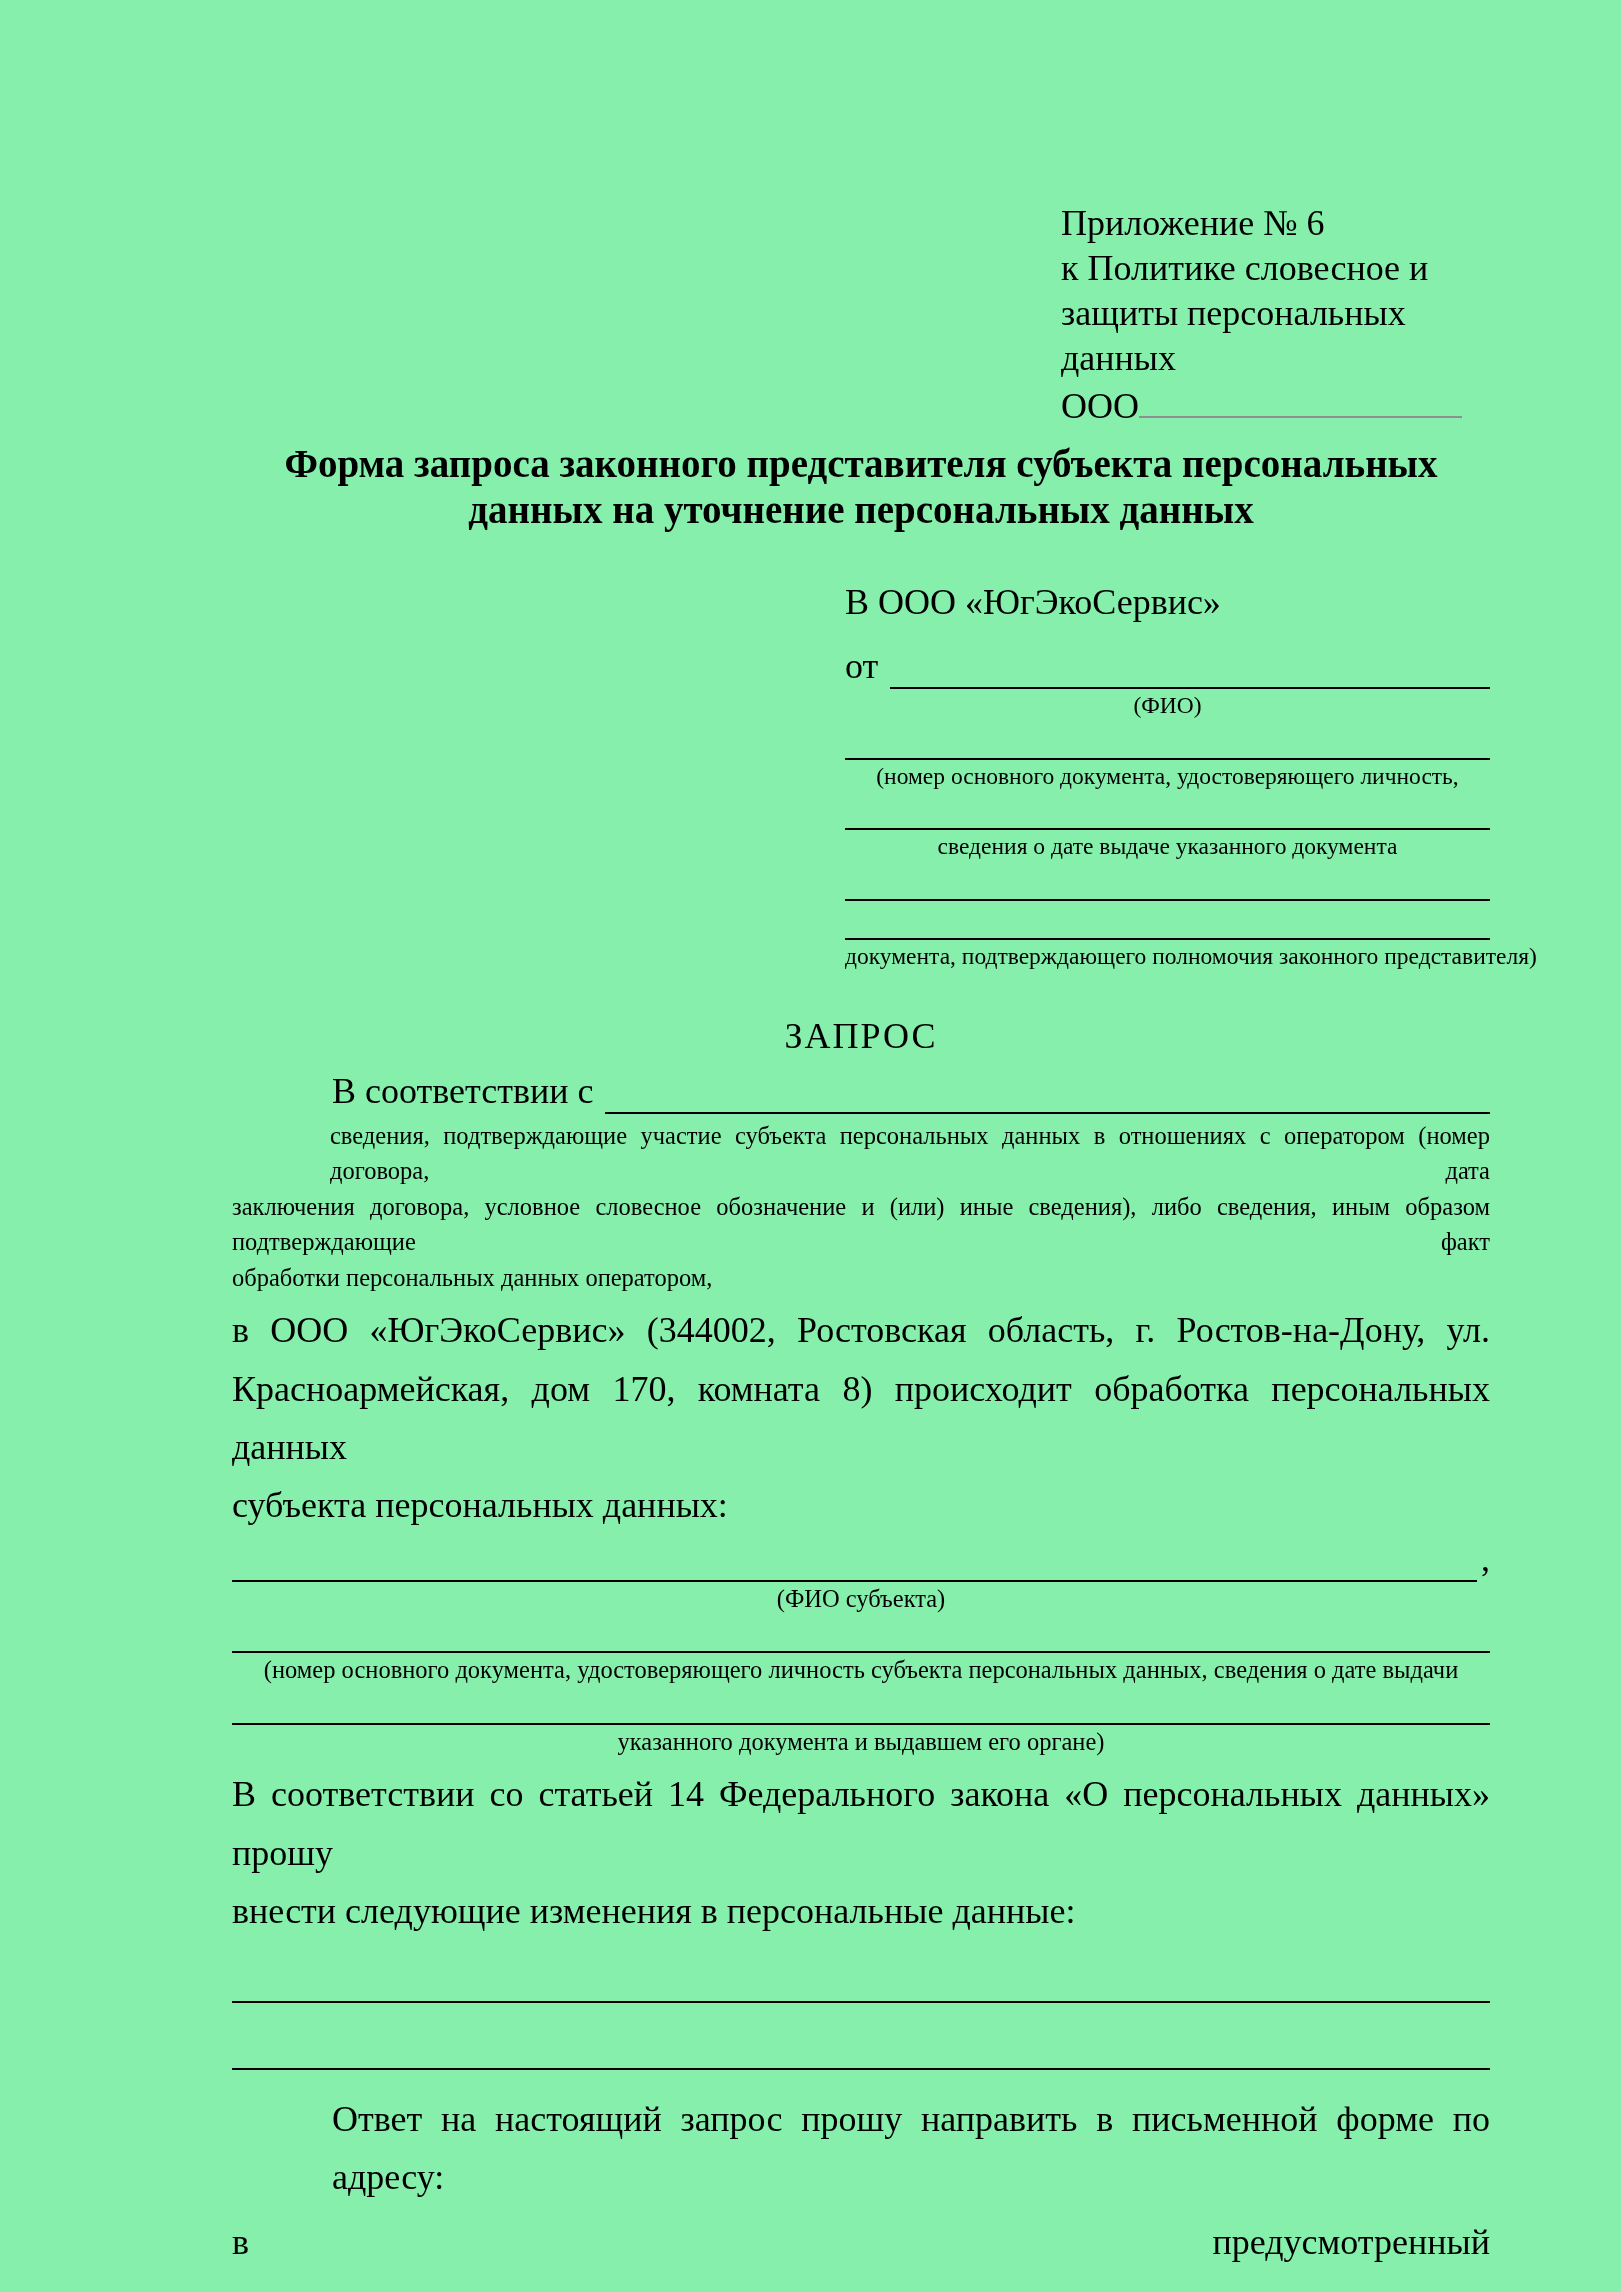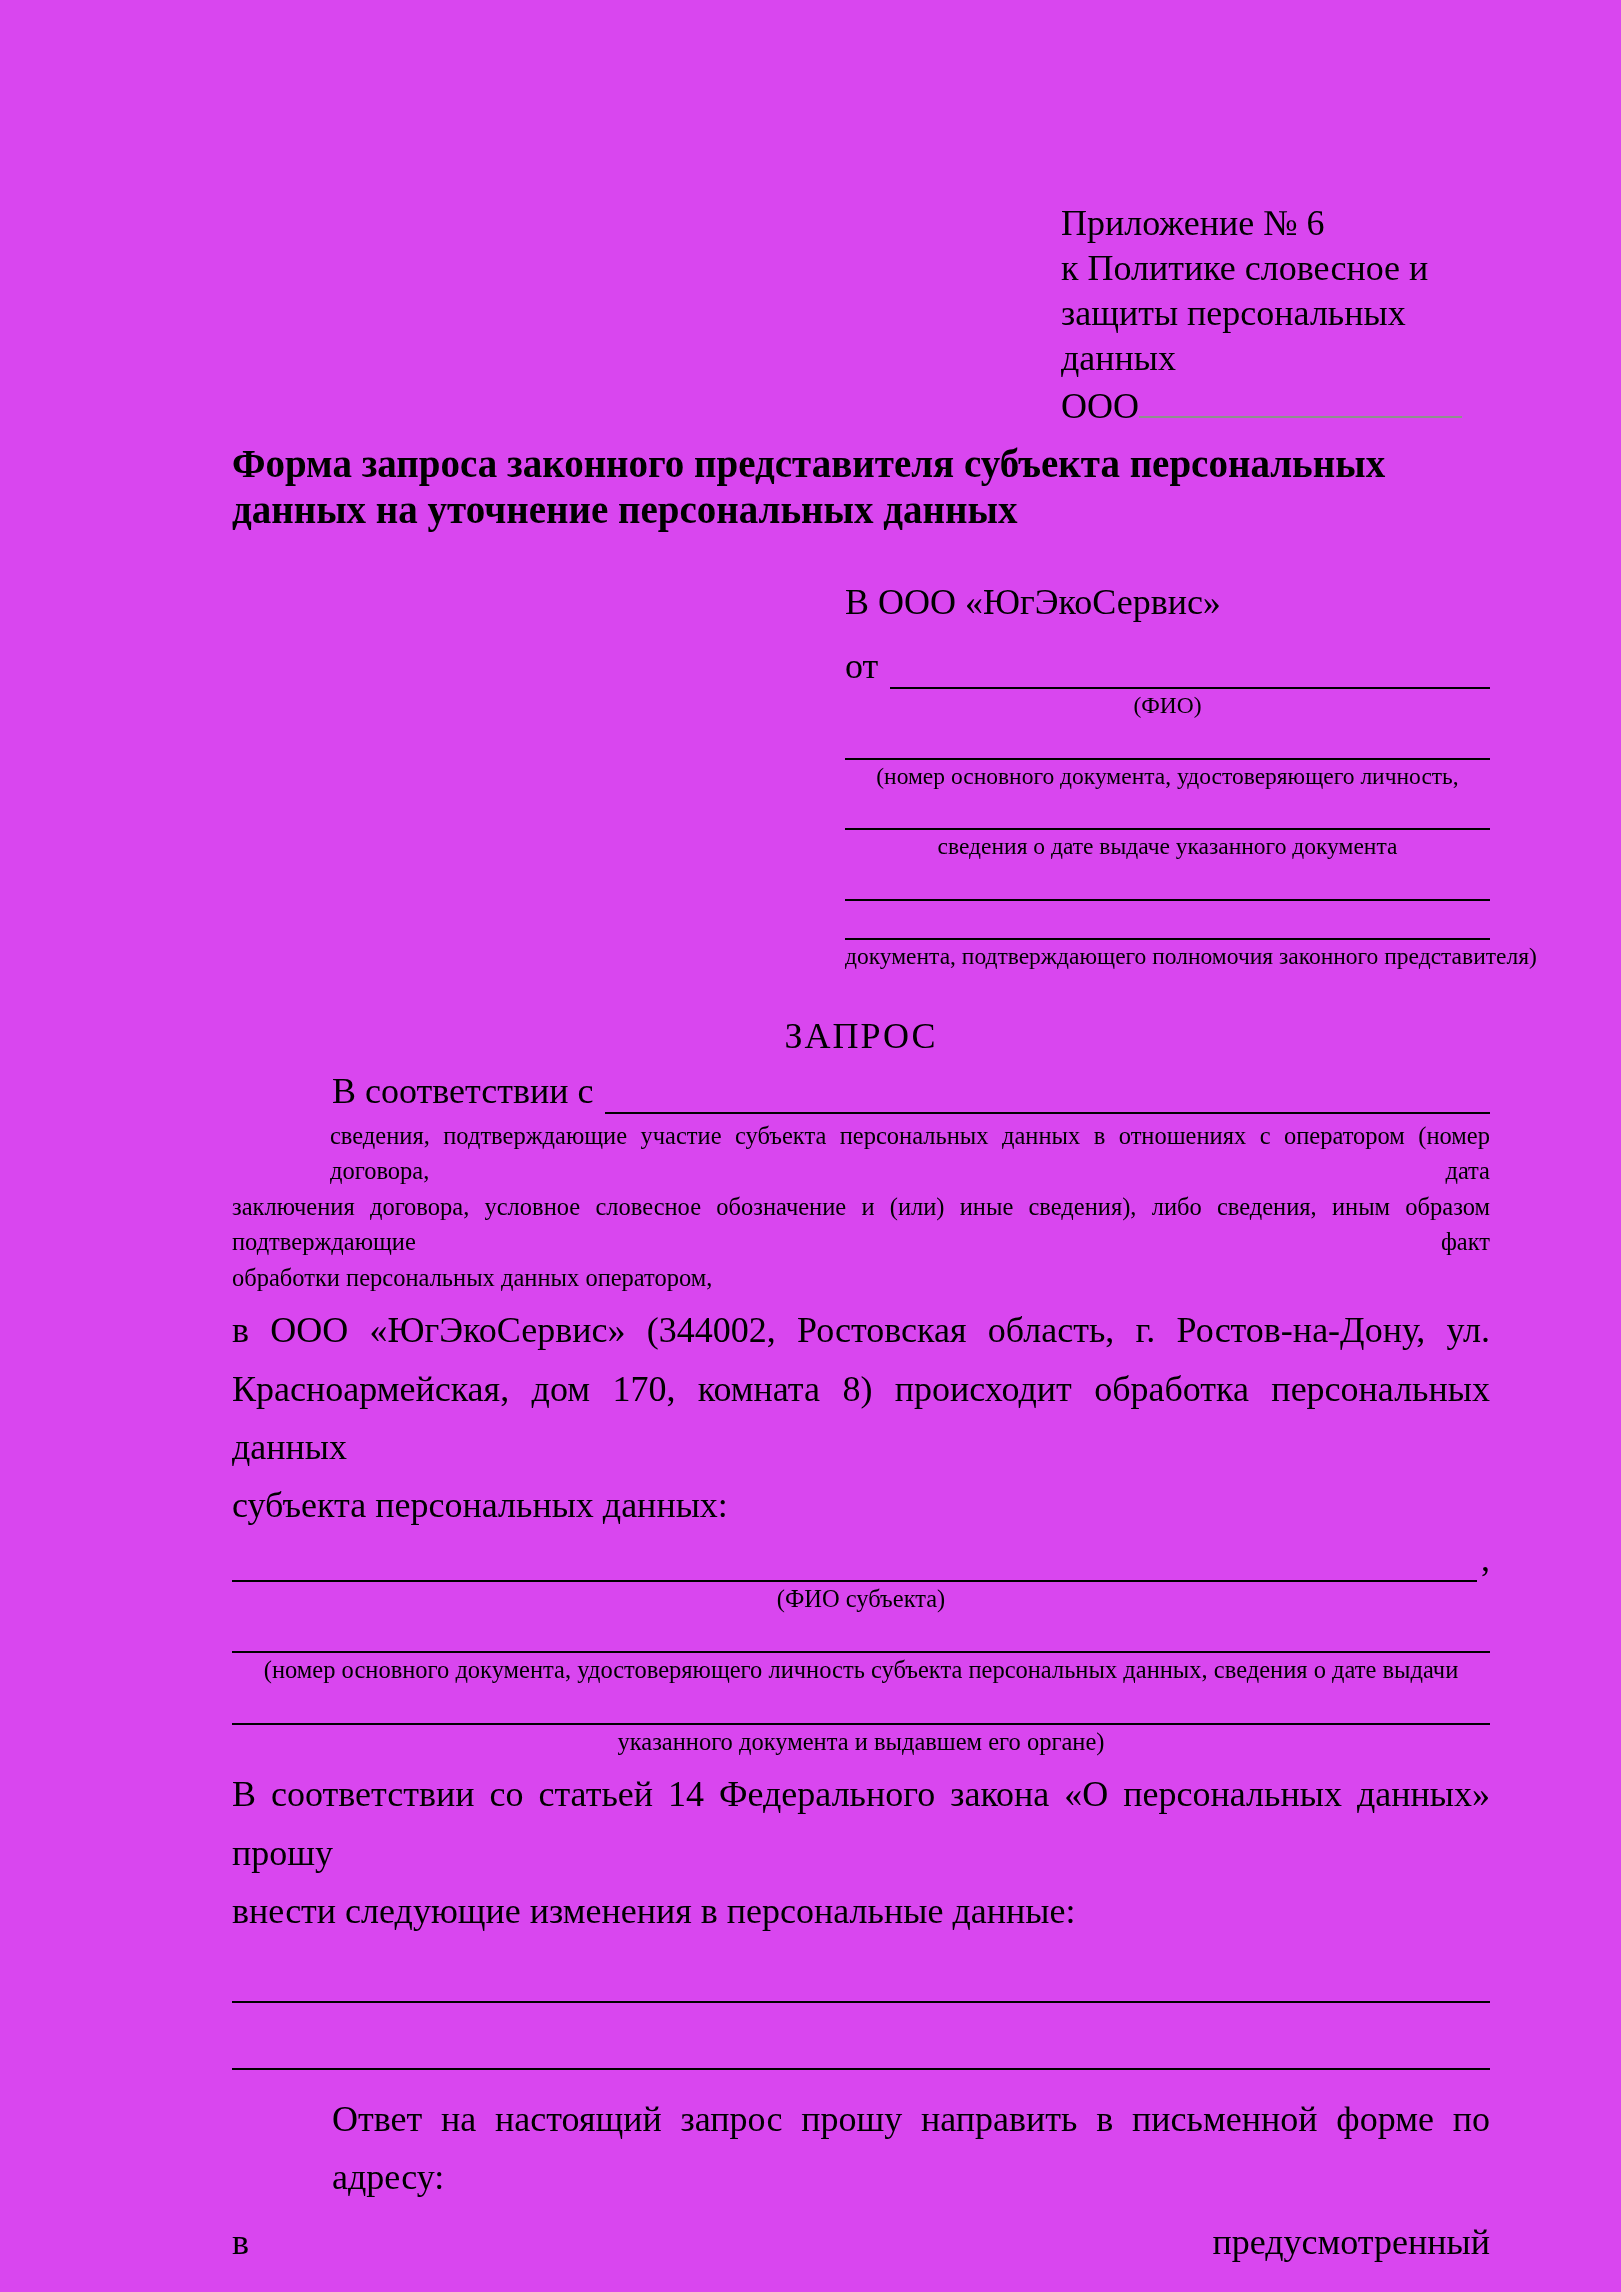--- a/index.html
+++ b/index.html
@@ -1,37 +1,37 @@
 <!DOCTYPE html>
 <html lang="ru"><head>
 <meta charset="utf-8">
 <style>
   * { margin:0; padding:0; box-sizing:border-box; }
   html,body { background:#e8e8e8; }
   .page {
     position:relative;
     width:1621px; height:2293px;
     margin:0 auto;
-    background:#d946ef;
+    background:#86efac;
     color:#000000;
     font-family:"Liberation Serif","DejaVu Serif",serif;
     font-size:36px;
     line-height:1.25;
     padding:201px 131px 0 232px;
     overflow:hidden;
   }
   
   .appendix { width:429px; margin-left:auto; line-height:1.25; }
   .appendix .org-row { white-space:nowrap; }
   .org-blank {
     display:inline-block; width:323px; height:37px;
     border-bottom:2px solid #8f8f8f; vertical-align:baseline;
   }
   
-  .title { margin-top:11.8px; font-weight:bold; font-size:39px; line-height:1.18; }
+  .title { margin-top:11.8px; text-align:center; font-weight:bold; font-size:39px; line-height:1.18; }
   
   .addressee { width:645px; margin-left:auto; margin-top:47px; }
   .from-row { display:flex; align-items:flex-end; margin-top:19.6px; height:45px;text-align:center; }
   .from-row .lbl { padding-right:11.8px; }
   .fill { flex:1; border-bottom:2.9px solid #000; }
   .cap { font-size:23.5px; text-align:center; margin-top:2px; white-space:nowrap; }
   .uline { border-bottom:2.9px solid #000; height:39px; }
   
   .zapros { text-align:center; margin-top:43px; letter-spacing:2px; }
   .request-row { display:flex; align-items:flex-end; margin-top:8px; height:47px; padding-left:100px; }

